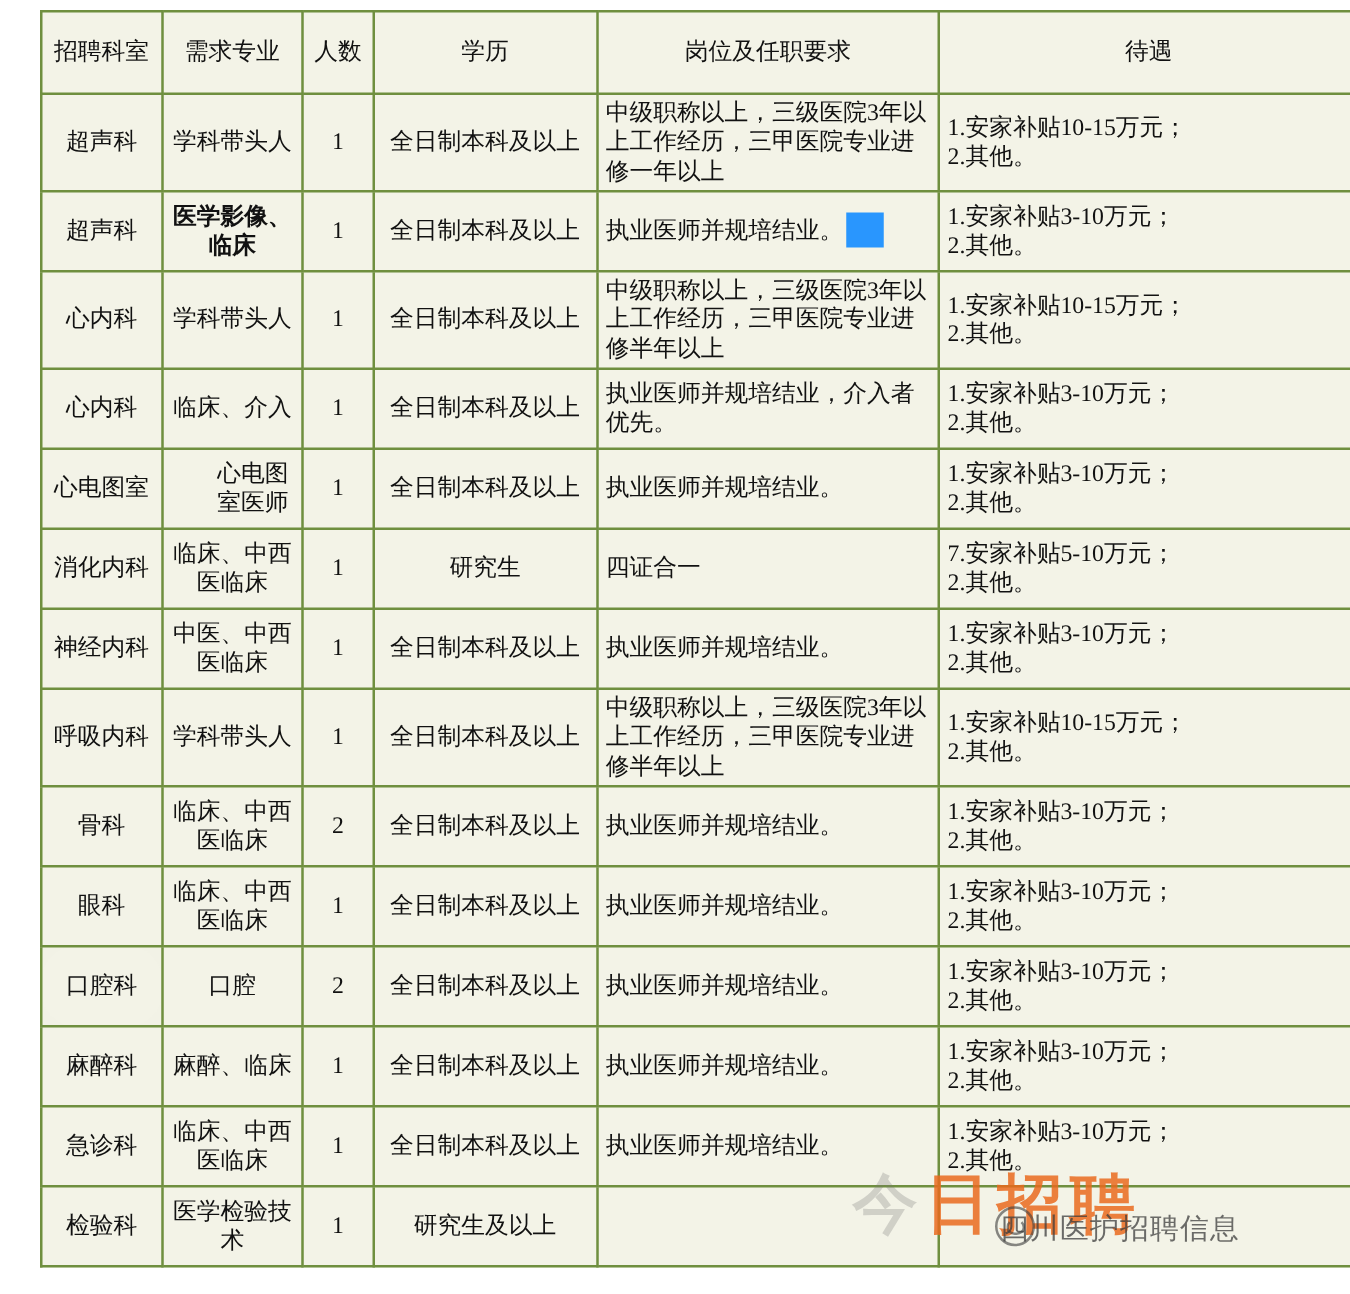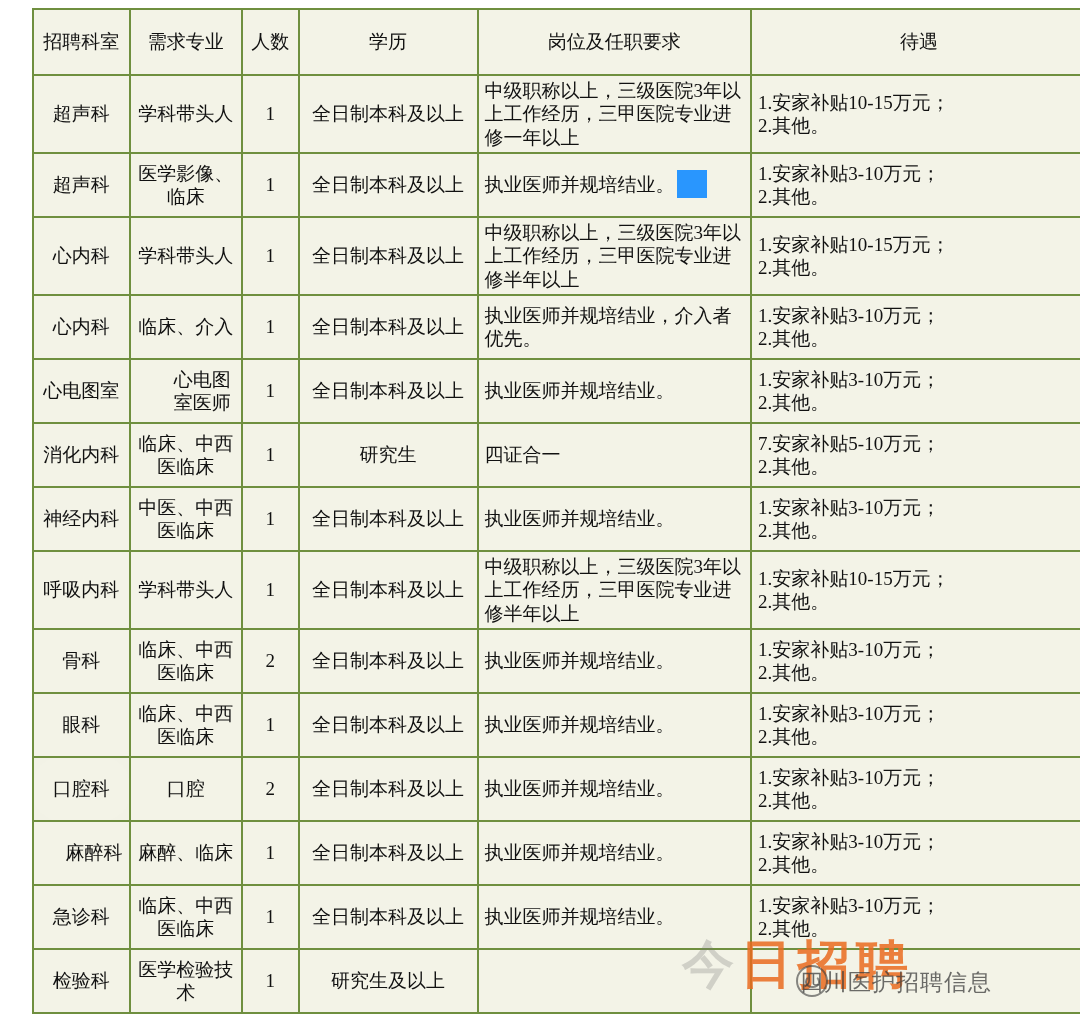--- a/index.html
+++ b/index.html
@@ -144,21 +144,21 @@
           <td class="ctr" style="white-space: pre-line;">超声科</td>
           <td class="ctr" style="white-space: pre-line;">学科带头人</td>
           <td class="num" style="white-space: pre-line;">1</td>
           <td class="ctr" style="white-space: pre-line;">全日制本科及以上</td>
           <td class="lft" style="white-space: pre-line;">中级职称以上，三级医院3年以上工作经历，三甲医院专业进修一年以上</td>
           <td class="lft" style="white-space: pre-line;">1.安家补贴10-15万元；
 2.其他。</td>
         </tr>
         <tr class="row">
           <td class="ctr" style="white-space: pre-line;">超声科</td>
-          <td class="ctr" style="white-space: pre-line;">医学影像、临床</td>
+          <td class="ctr" style="white-space: pre-line; font-weight: bold;">医学影像、临床</td>
           <td class="num" style="white-space: pre-line;">1</td>
           <td class="ctr" style="white-space: pre-line;">全日制本科及以上</td>
           <td class="lft" style="white-space: pre-line;">执业医师并规培结业。</td>
           <td class="lft" style="white-space: pre-line;">1.安家补贴3-10万元；
 2.其他。</td>
         </tr>
         <tr class="row tall">
           <td class="ctr" style="white-space: pre-line;">心内科</td>
           <td class="ctr" style="white-space: pre-line;">学科带头人</td>
           <td class="num" style="white-space: pre-line;">1</td>
@@ -233,21 +233,21 @@
         <tr class="row">
           <td class="ctr" style="white-space: pre-line; border-radius: 27px;">口腔科</td>
           <td class="ctr" style="white-space: pre-line;">口腔</td>
           <td class="num" style="white-space: pre-line;">2</td>
           <td class="ctr" style="white-space: pre-line;">全日制本科及以上</td>
           <td class="lft" style="white-space: pre-line;">执业医师并规培结业。</td>
           <td class="lft" style="white-space: pre-line;">1.安家补贴3-10万元；
 2.其他。</td>
         </tr>
         <tr class="row">
-          <td class="ctr" style="white-space: pre-line; text-align: right;">麻醉科</td>
+          <td class="ctr" style="white-space: pre-line;">麻醉科</td>
           <td class="ctr" style="white-space: pre-line;">麻醉、临床</td>
           <td class="num" style="white-space: pre-line;">1</td>
           <td class="ctr" style="white-space: pre-line;">全日制本科及以上</td>
           <td class="lft" style="white-space: pre-line;">执业医师并规培结业。</td>
           <td class="lft" style="white-space: pre-line;">1.安家补贴3-10万元；
 2.其他。</td>
         </tr>
         <tr class="row">
           <td class="ctr" style="white-space: pre-line;">急诊科</td>
           <td class="ctr" style="white-space: pre-line;">临床、中西医临床</td>

